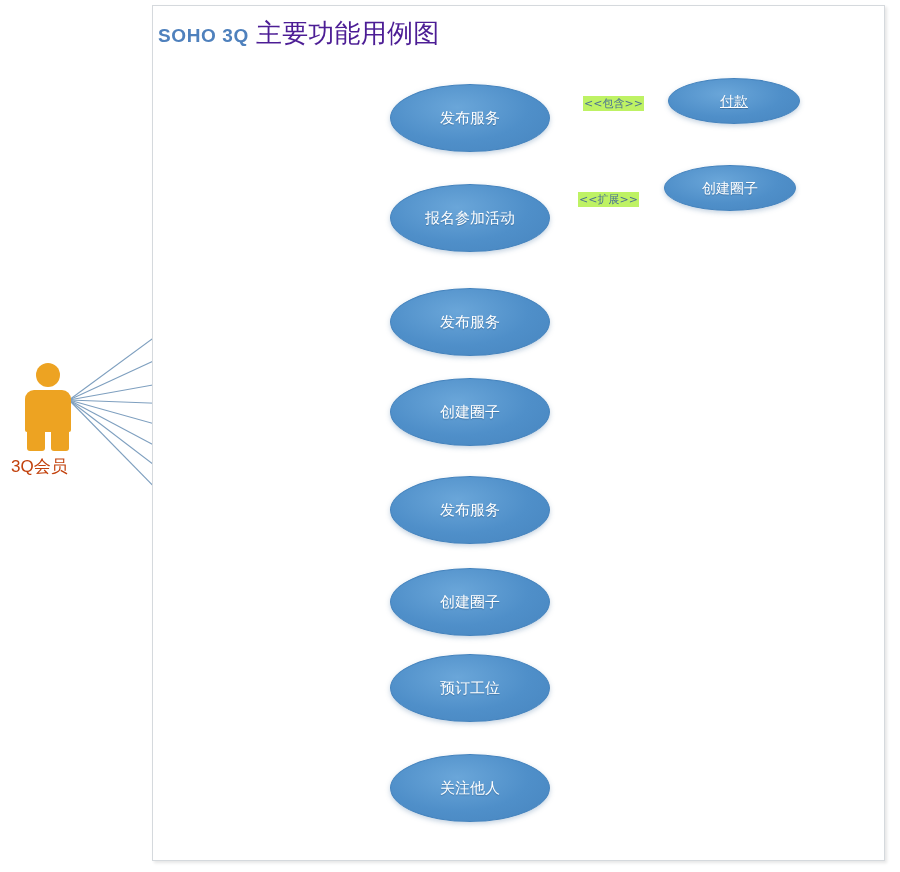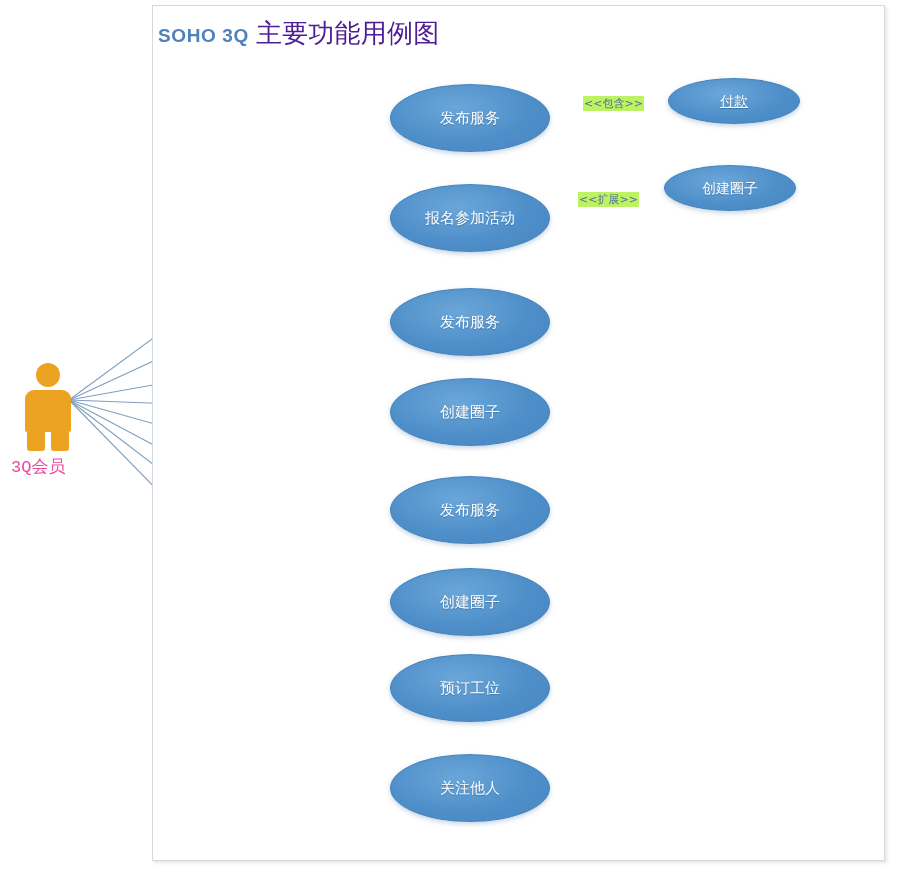--- a/index.html
+++ b/index.html
@@ -113,23 +113,23 @@
     border-radius: 0 0 3px 3px;
   }
   .actor .leg.left  { left: 5px; }
   .actor .leg.right { left: 29px; }
 
   .actor-label {
     position: absolute;
     left: 11px;
     top: 455px;
     font-size: 17px;
-    color: #ec4899;
-    white-space: nowrap;
-    font-family: Liberation Mono, monospace;
+    color: #c2410c;
+    white-space: nowrap;
+    font-family: Liberation Sans, sans-serif;
   }
 
   
   .rel-label {
     position: absolute;
     font-size: 11px;
     color: #4a6f93;
     white-space: nowrap;
     background: #bef264;
     padding: 0 1px;

